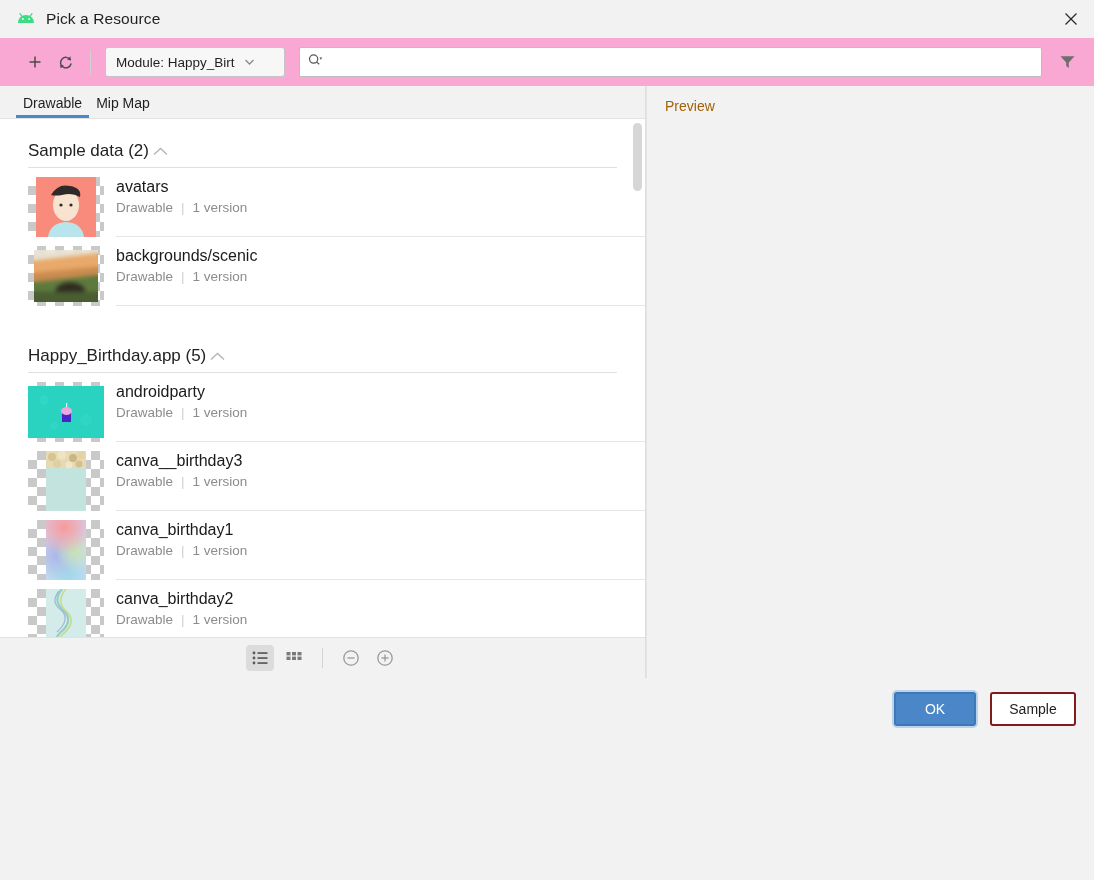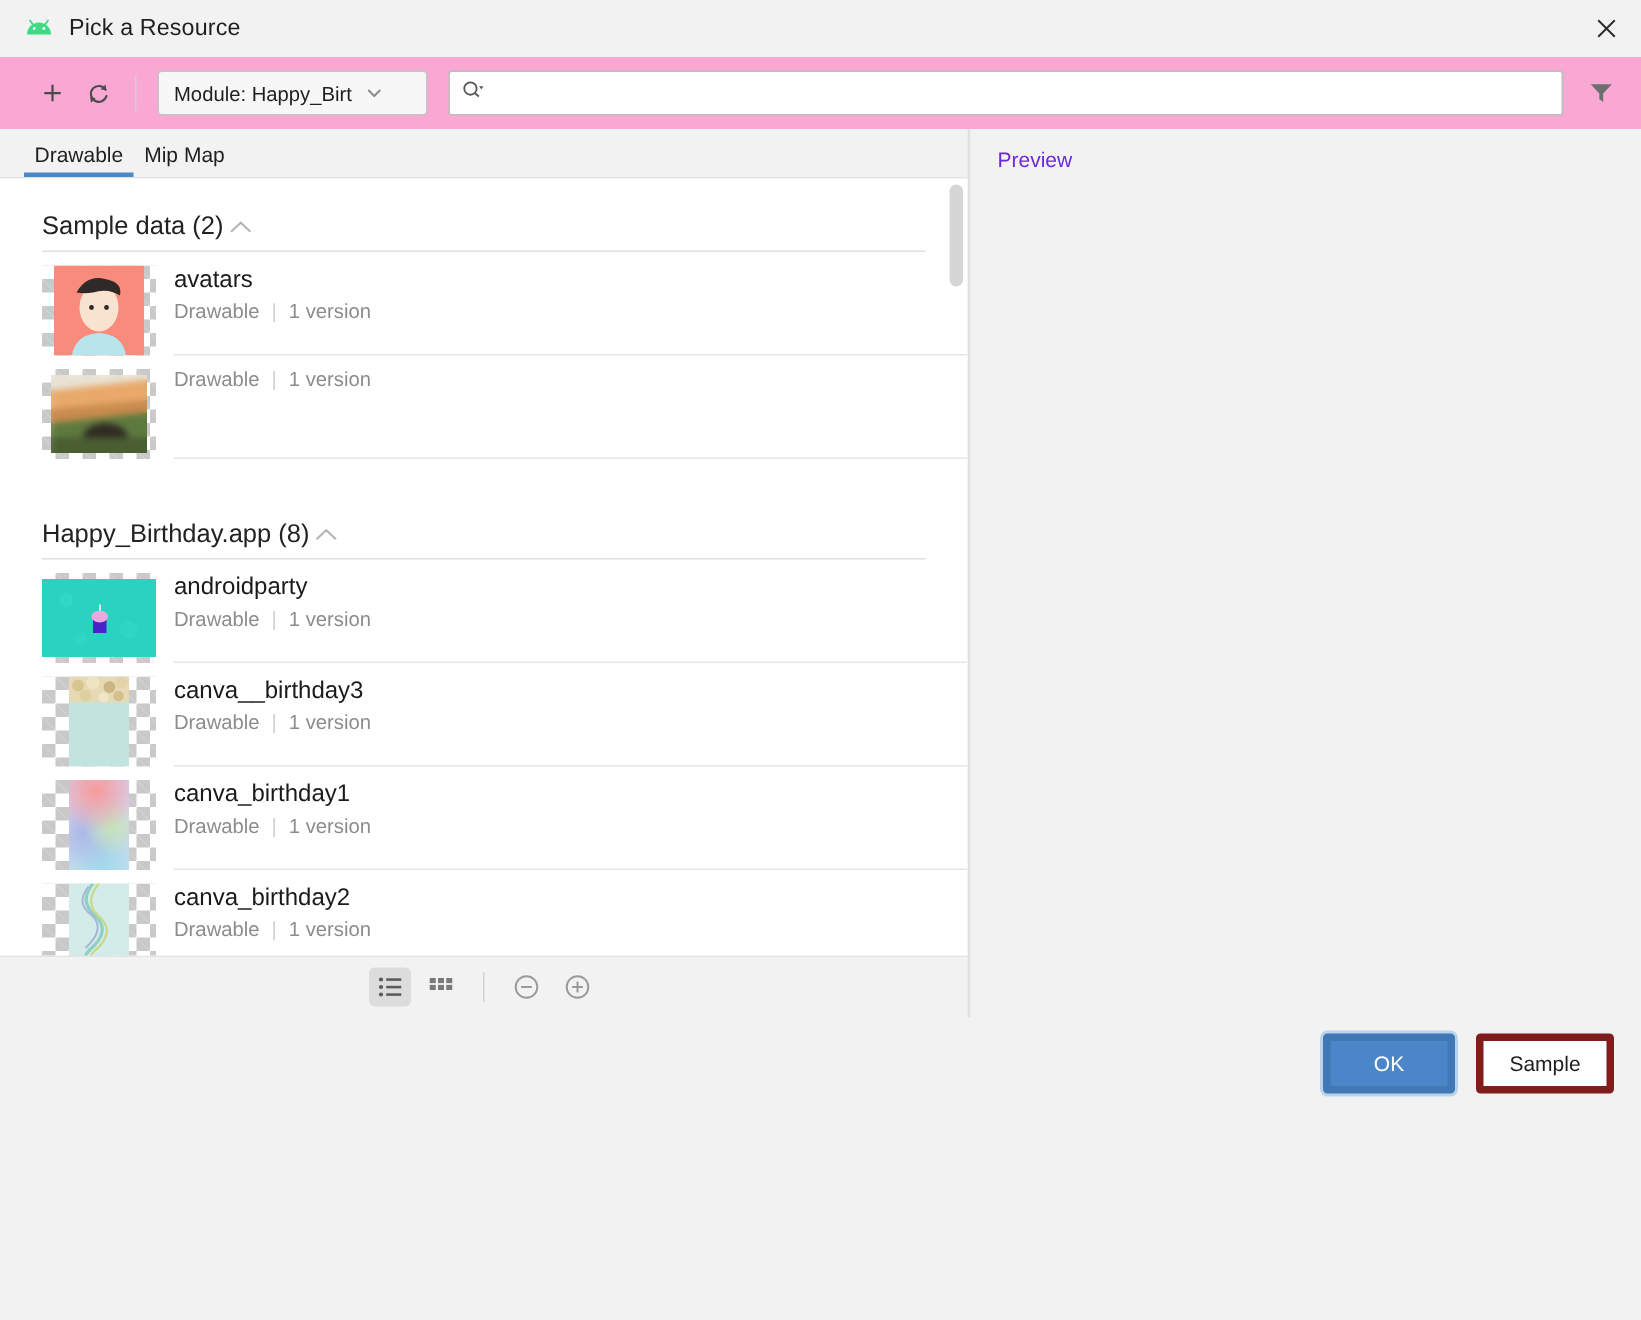--- a/index.html
+++ b/index.html
@@ -155,21 +155,21 @@
     border-right: 1px solid #dedede;
   }
   .right-pane {
     flex: 1;
     background: #f2f2f2;
     padding: 12px 0 0 18px;
     border-left: 1px solid #e4e4e4;
   }
   .preview-title {
     font-size: 14px;
-    color: #6d28d9;
+    color: #a16207;
   }
 
   
   .tabs {
     height: 32px;
     min-height: 32px;
     display: flex;
     align-items: flex-end;
     padding-left: 16px;
     background: #f2f2f2;
@@ -338,21 +338,21 @@
   }
   .btn {
     min-width: 82px;
     height: 30px;
     border-radius: 3px;
     font-size: 14px;
     display: flex;
     align-items: center;
     justify-content: center;
     cursor: pointer;
-    border: 5px solid #7f1d1d;
+    border: 2px solid #7f1d1d;
     background: #ffffff;
     color: #1f1f1f;
     font-family: "Liberation Sans", sans-serif;
   }
   .btn.primary {
     background: #4a86c8;
     border-color: #3f78b5;
     color: #ffffff;
     min-width: 78px;
     box-shadow: 0 0 0 2px #b9d3ee;
@@ -478,32 +478,33 @@
                   <rect y="0" width="60" height="14" fill="#e8e2d4"></rect>
                   <path d="M0 10 L60 3 L60 20 L0 27 Z" fill="#e8a96a"></path>
                   <path d="M0 22 L60 16 L60 24 L0 31 Z" fill="#c98b4e"></path>
                   <ellipse cx="34" cy="40" rx="14" ry="9" fill="#2f2a22"></ellipse>
                   <rect y="40" width="60" height="10" fill="#4a5e32"></rect>
                 </svg>
                 <div style="position:absolute;inset:0;backdrop-filter:blur(2px);"></div>
               </div>
             </div>
             <div class="res-meta">
+              <div class="res-name">backgrounds/scenic</div>
               <div class="res-sub">
                 <span>Drawable</span>
                 <span class="divider">|</span>
                 <span>1 version</span>
               </div>
             </div>
           </div>
 
           <div class="group-gap"></div>
 
           <div class="group-header">
-            <span class="group-title">Happy_Birthday.app (8)</span>
+            <span class="group-title">Happy_Birthday.app (5)</span>
             <span class="group-chevron">
               <svg width="15" height="9" viewBox="0 0 15 9">
                   <path d="M1 7.5 L7.5 1.5 L14 7.5" fill="none" stroke="#b5b5b5" stroke-width="1.4"></path>
                 </svg>
             </span>
           </div>
           <div class="group-rule"></div>
 
           <div class="res-row">
             <div class="thumb">

